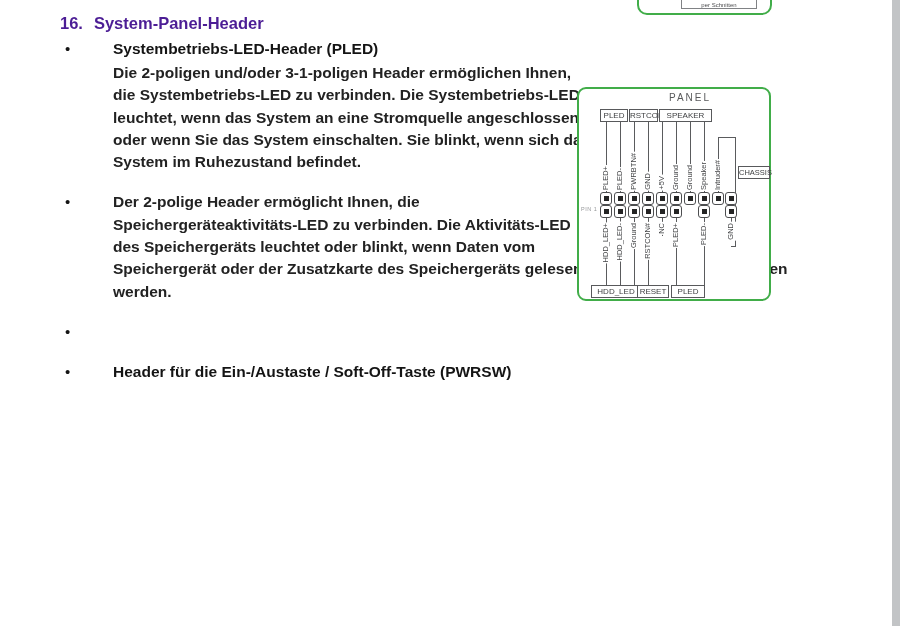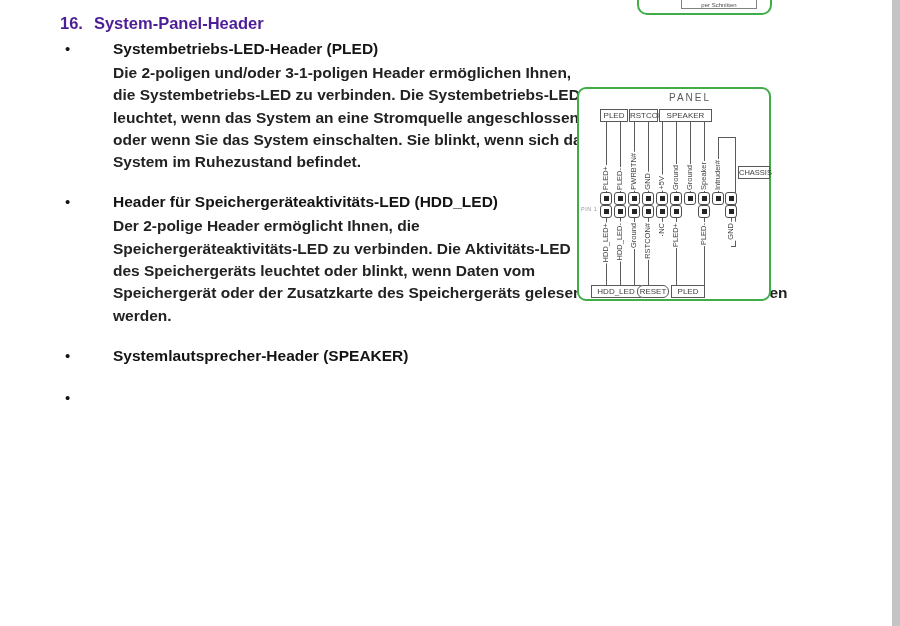--- a/index.html
+++ b/index.html
@@ -70,39 +70,38 @@
 die Systembetriebs-LED zu verbinden. Die Systembetriebs-LED
 leuchtet, wenn das System an eine Stromquelle angeschlossen ist
 oder wenn Sie das System einschalten. Sie blinkt, wenn sich das
 System im Ruhezustand befindet.</p>
       </div>
     </div>
 
     <div class="bullet">
       <div class="marker">•</div>
       <div class="content">
-        <div class="bhead">Header für Speichergeräteaktivitäts-LED (HDD_LED)</div>
         <p class="bbody">Der 2-polige Header ermöglicht Ihnen, die
 Speichergeräteaktivitäts-LED zu verbinden. Die Aktivitäts-LED
 des Speichergeräts leuchtet oder blinkt, wenn Daten vom
 Speichergerät oder der Zusatzkarte des Speichergeräts gelesen oder auf diese geschrieben
 werden.</p>
       </div>
     </div>
 
     <div class="bullet">
       <div class="marker">•</div>
       <div class="content">
-        <div class="bhead">Systemlautsprecher-Header (SPEAKER)</div>
-      </div>
-    </div>
-
-    <div class="bullet">
-      <div class="marker">•</div>
-      <div class="content">
+      </div>
+    </div>
+
+    <div class="bullet">
+      <div class="marker">•</div>
+      <div class="content">
+        <div class="bhead">Header für die Ein-/Austaste / Soft-Off-Taste (PWRSW)</div>
       </div>
     </div>
   </div>
 
   <div class="figure">
     <div class="ftitle">PANEL</div>
 
     <div class="gbox" style="left:21px;width:28px;">PLED</div>
     <div class="gbox" style="left:50px;width:29px;">RSTCON</div>
     <div class="gbox" style="left:80px;width:53px;">SPEAKER</div>
@@ -202,17 +201,17 @@
     <div class="vlab vlab-b" style="left:21px;">HDD_LED+</div>
     <div class="vlab vlab-b" style="left:35px;">HDD_LED-</div>
     <div class="vlab vlab-b" style="left:49px;">Ground</div>
     <div class="vlab vlab-b" style="left:63px;">RSTCON#</div>
     <div class="vlab vlab-b" style="left:77px;">NC</div>
     <div class="vlab vlab-b" style="left:91px;">PLED+</div>
     <div class="vlab vlab-b" style="left:119px;">PLED-</div>
     <div class="vlab vlab-b" style="left:146px;">GND</div>
 
     <div class="gboxb" style="left:12px;width:50px;">HDD_LED</div>
-    <div class="gboxb" style="left:58px;width:32px;border-radius:6px;">RESET</div>
+    <div class="gboxb" style="left:58px;width:32px;">RESET</div>
     <div class="gboxb" style="left:92px;width:34px;">PLED</div>
   </div>
 
 </div>
 
 </body></html>

